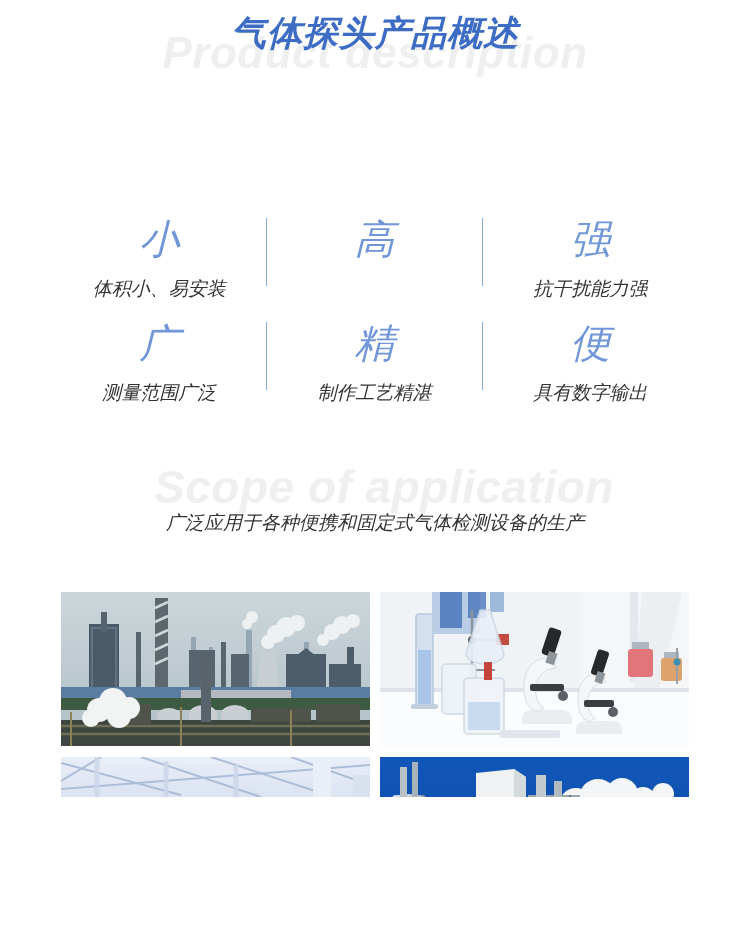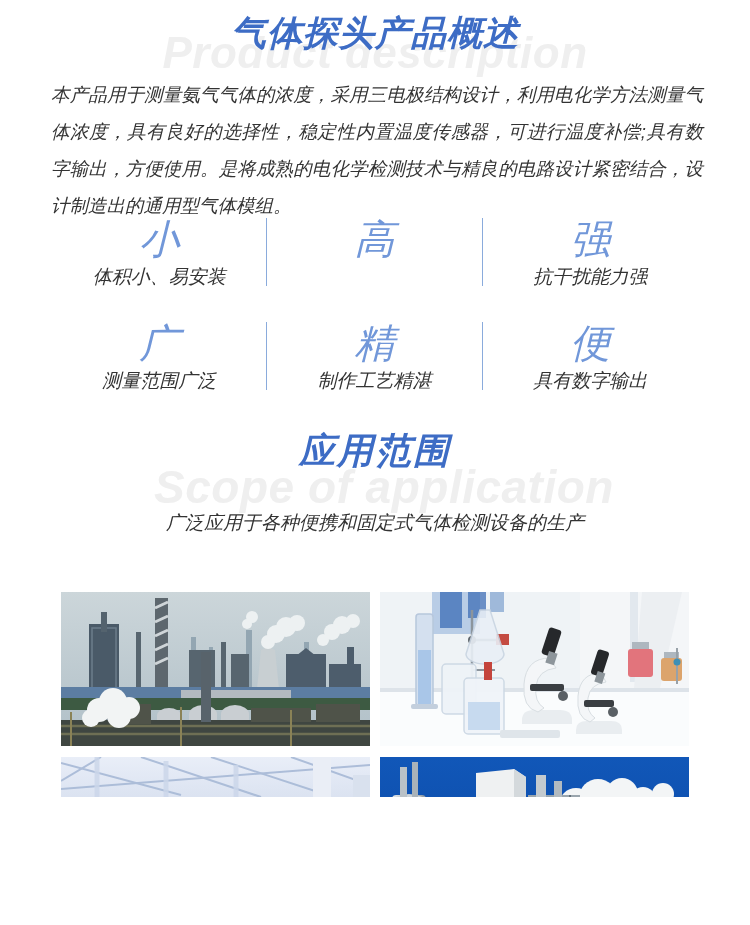--- a/index.html
+++ b/index.html
@@ -25,39 +25,38 @@
   .title-application{top:428px;font-size:36px;letter-spacing:2px;}
 
   .overview-paragraph{position:absolute;top:76px;left:51px;width:652px;z-index:2;
     font-size:18.5px;line-height:37px;color:var(--body-text,#333);text-align:justify;}
 
   .features{position:absolute;top:218px;left:52px;width:646px;z-index:2;
     display:grid;grid-template-columns:1fr 1fr 1fr;grid-template-rows:68px 68px;row-gap:36px;}
   .feature-cell{display:flex;flex-direction:column;align-items:center;justify-content:flex-start;}
   .feature-cell.div-right{border-right:1px solid var(--divider-blue,#8aabdc);}
   .feature-letter{font-size:40px;line-height:42px;color:var(--feature-blue,#7197d9);}
-  .feature-desc{font-size:19px;line-height:24px;color:var(--body-text,#333);margin-top:5px;white-space:nowrap;}
+  .feature-desc{font-size:19px;line-height:24px;color:var(--body-text,#333);margin-top:17px;white-space:nowrap;}
 
   .app-text{position:absolute;top:506px;left:0;width:100%;z-index:2;text-align:center;
     font-size:19px;line-height:34px;color:var(--body-text,#333);}
 
   .photos{position:absolute;top:592px;left:61px;z-index:2;
     display:grid;grid-template-columns:309px 309px;grid-template-rows:154px 154px;column-gap:10px;row-gap:11px;}
   .photo{width:309px;height:154px;overflow:hidden;background:#dfe5ea;}
   .photo svg{display:block;width:100%;height:100%;}
 </style>
 </head>
 <body>
 
 <div class="page">
 
   <div class="watermark wm-overview">Product description</div>
   <h1 class="sec-title title-overview">气体探头产品概述</h1>
 
-  <p class="overview-paragraph">本产品用于测量氨气气体的浓度，采用三电极结构设计，利用电化学方法测量气体浓度，具有良好的选择性，稳定性内置温度传感器，可进行温度补偿;具有数字输出，方便使用。是将成熟的电化学检测技术与精良的电路设计紧密结合，设计制造出的通用型气体模组。</p>
 
   <div class="features">
     <div class="feature-cell div-right">
       <div class="feature-letter">小</div>
       <div class="feature-desc">体积小、易安装</div>
     </div>
     <div class="feature-cell div-right">
       <div class="feature-letter">高</div>
     </div>
     <div class="feature-cell">
@@ -72,21 +71,20 @@
       <div class="feature-letter">精</div>
       <div class="feature-desc">制作工艺精湛</div>
     </div>
     <div class="feature-cell">
       <div class="feature-letter">便</div>
       <div class="feature-desc">具有数字输出</div>
     </div>
   </div>
 
   <div class="watermark wm-application">Scope of application</div>
-  <h2 class="sec-title title-application">应用范围</h2>
 
   <div class="app-text">
     <div>广泛应用于各种便携和固定式气体检测设备的生产</div>
   </div>
 
   <div class="photos">
 
     <figure class="photo" aria-label="石化炼油厂全景">
       <svg viewBox="0 0 309 154" preserveAspectRatio="none">
         <defs>

